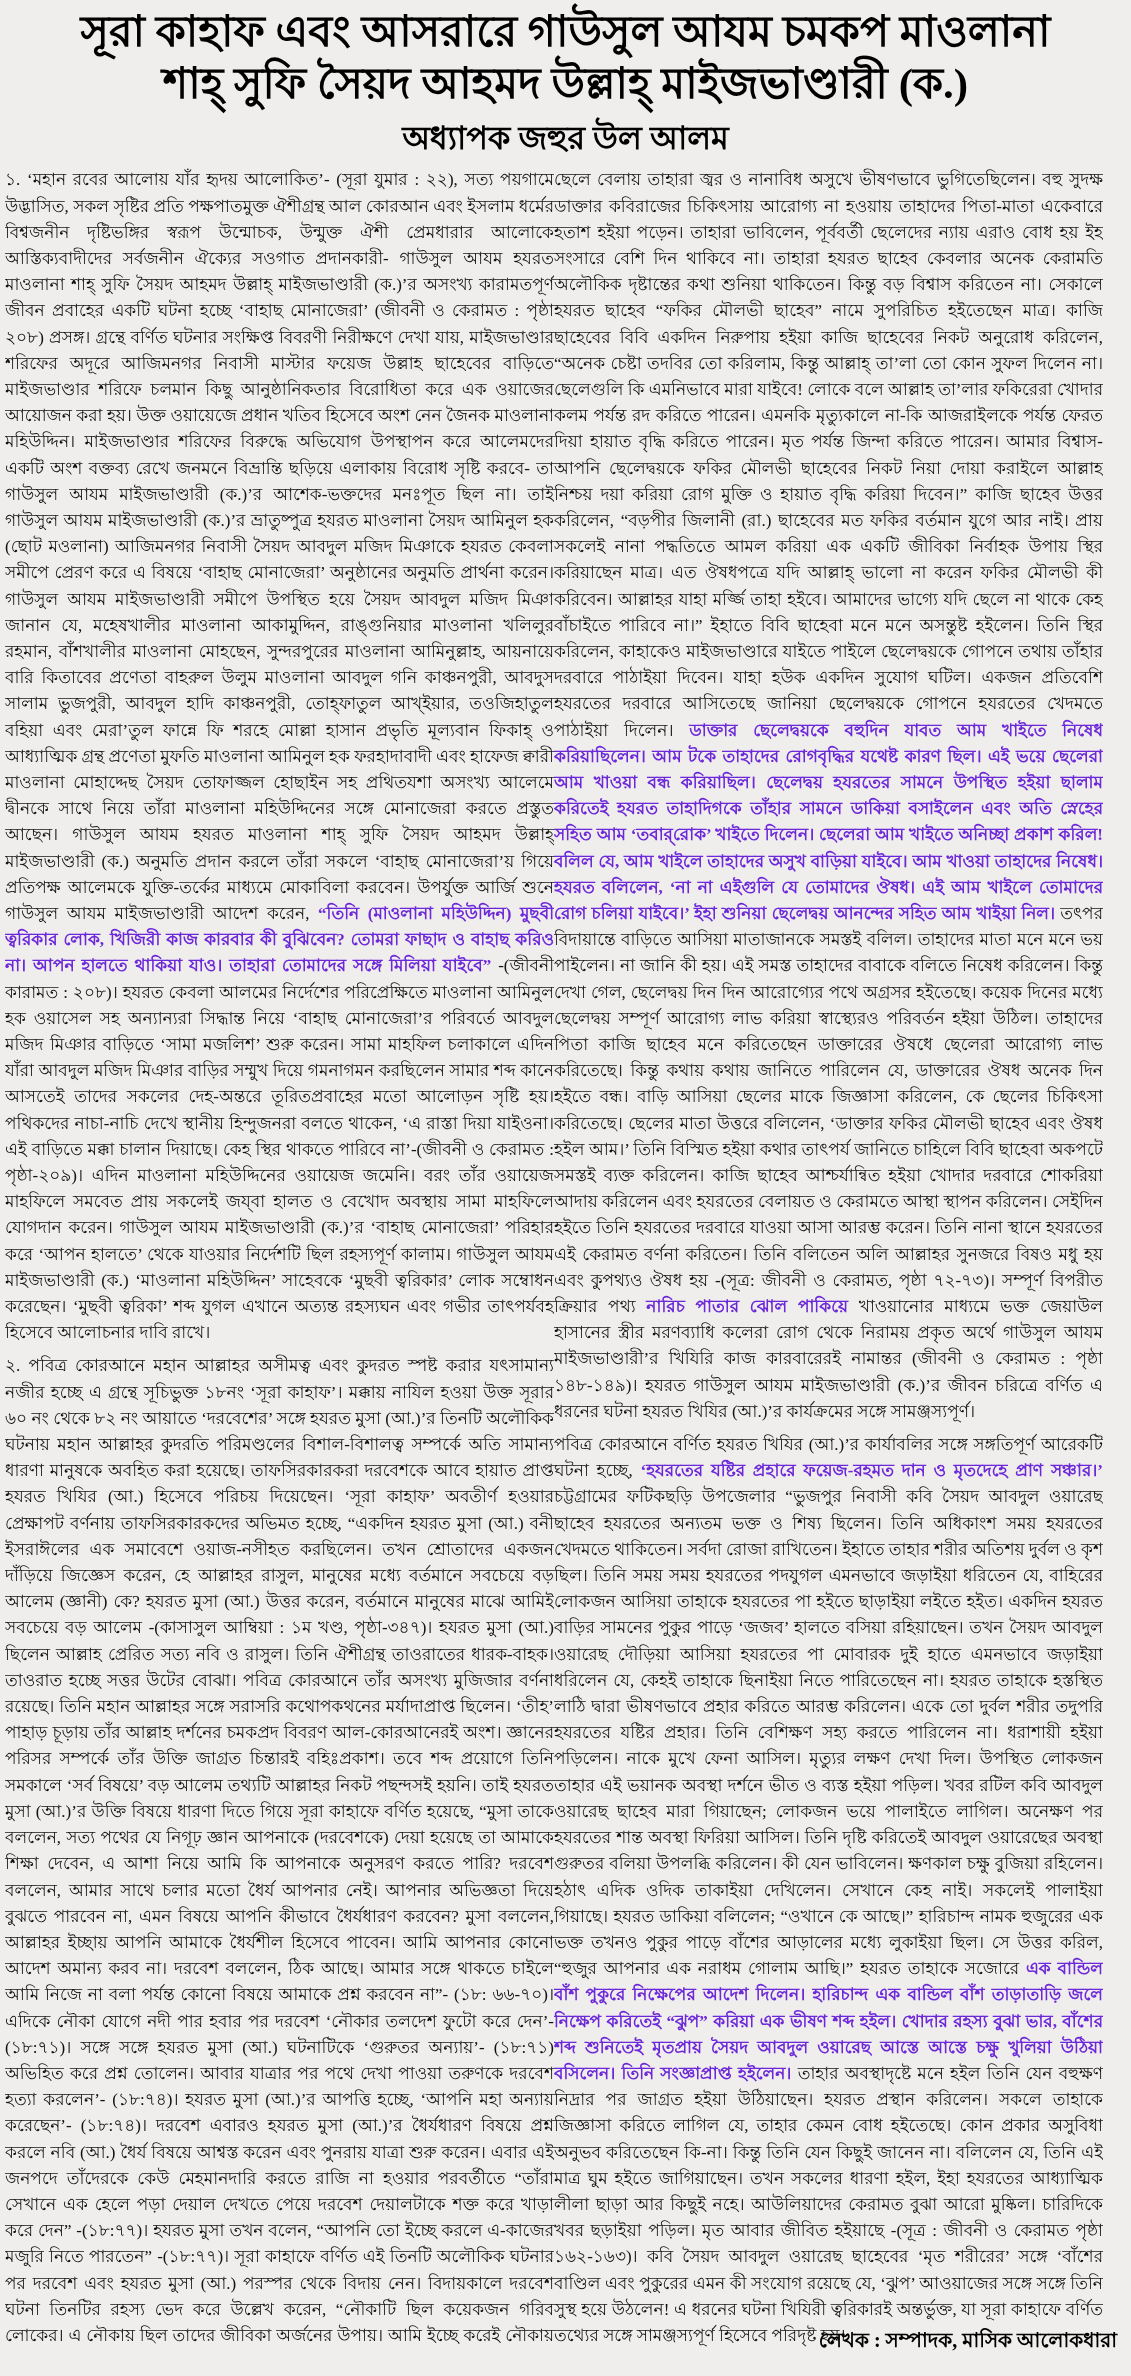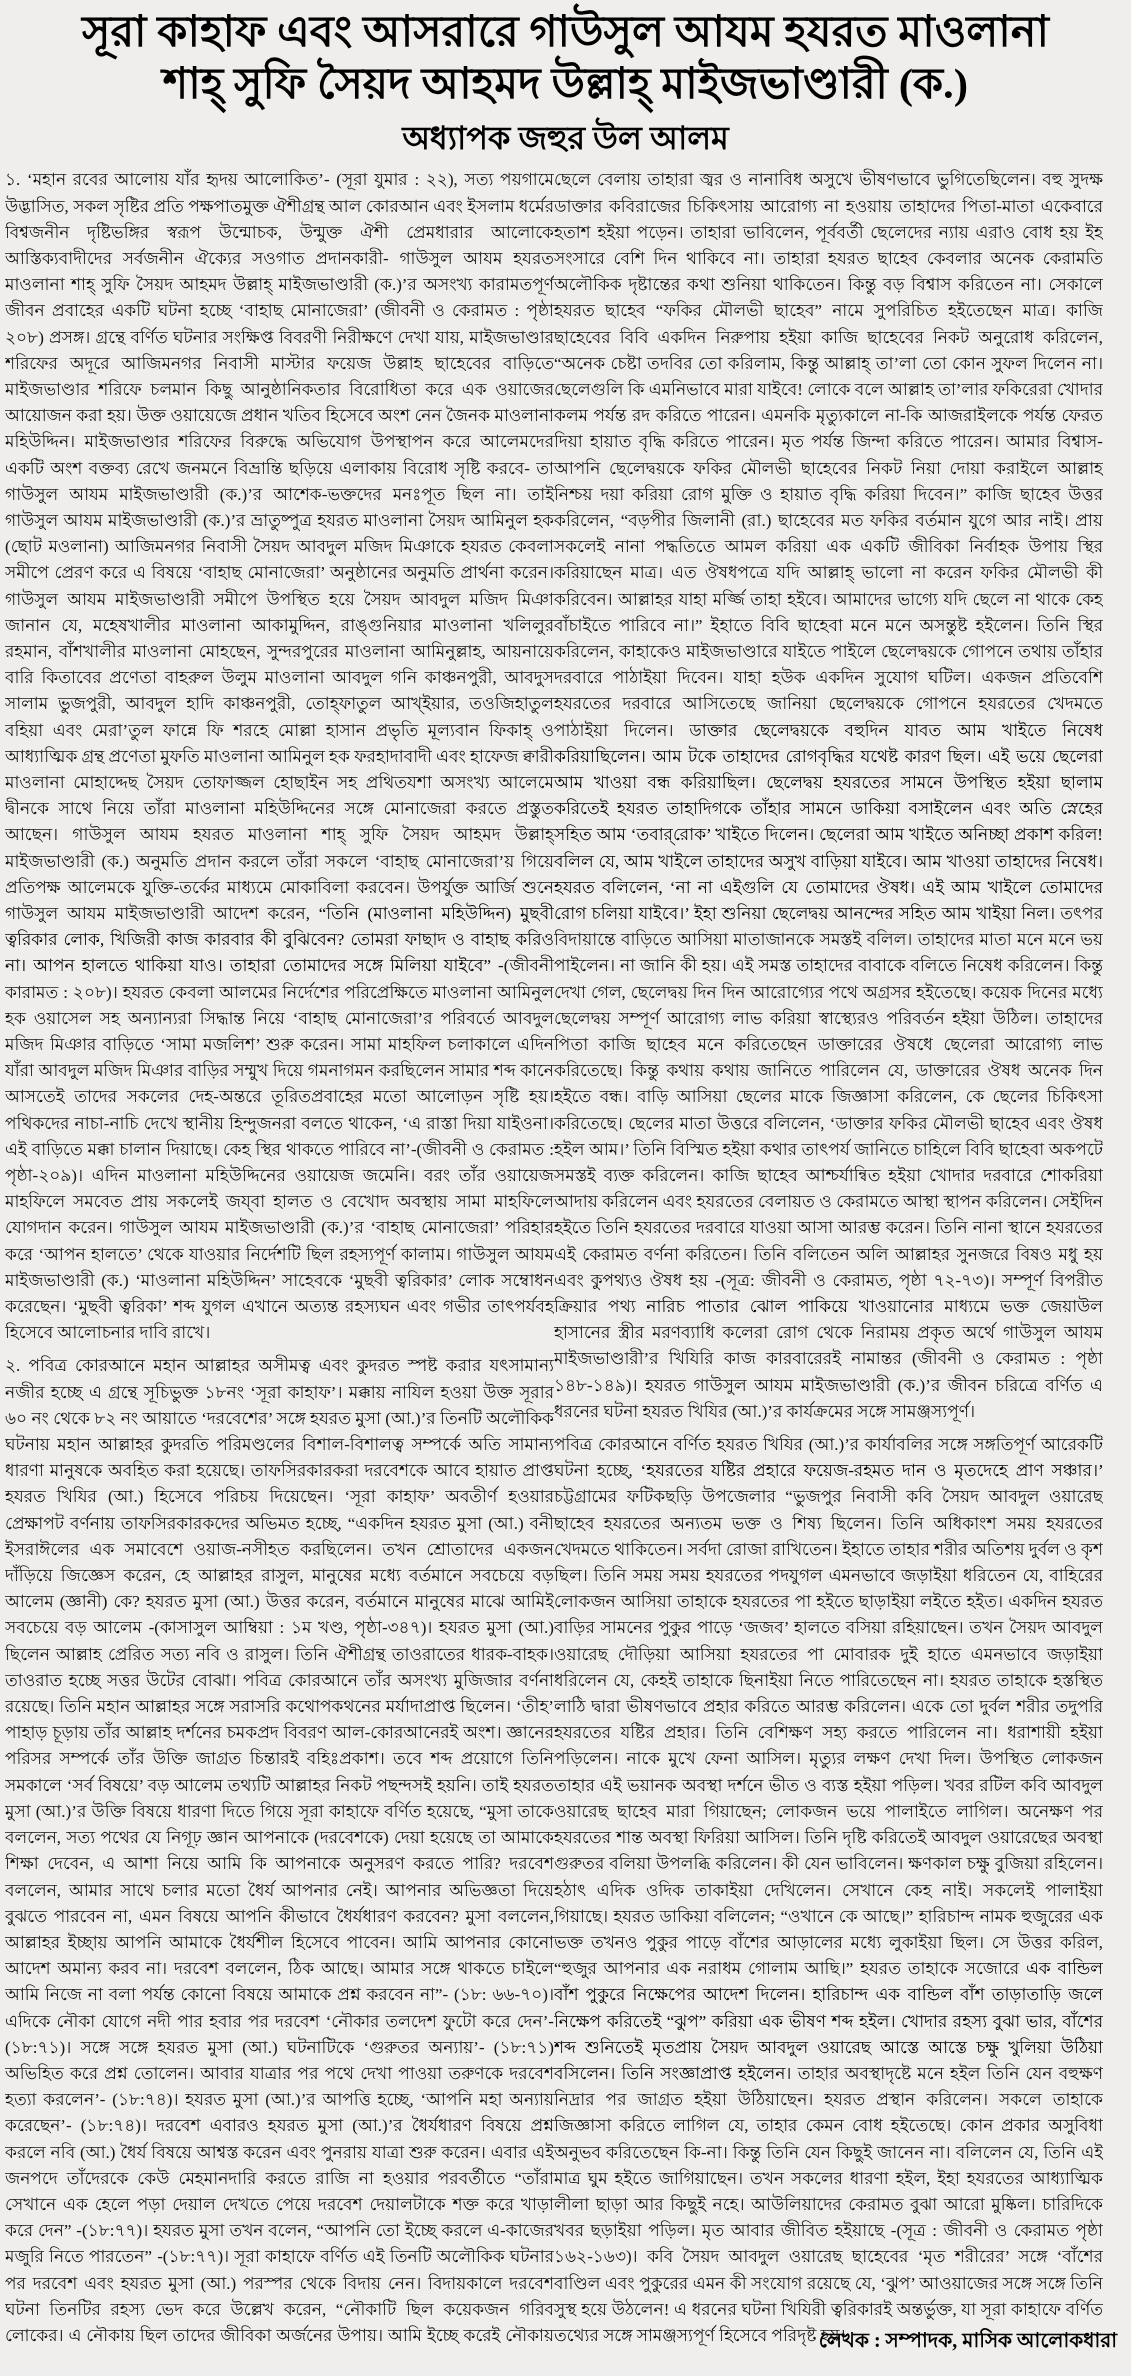--- a/index.html
+++ b/index.html
@@ -24,33 +24,33 @@
     padding:0 5px;box-sizing:border-box;
     height:2180px;overflow:hidden;
   }
   .col{width:549px;overflow:hidden;}
   .col p{
     margin:0 0 7px 0;
     font-size:17px;line-height:26.2px;
     text-align:justify;text-justify:inter-word;
     color:#121212;
   }
-  .col p b{font-weight:normal;color:#000000;}
+  .col p b{font-weight:bold;color:#6d28d9;}
   .footer-credit{
     position:absolute;right:14px;top:2325px;
     font-weight:bold;font-size:20px;color:#000;
     text-align:right;
   }
 </style>
 </head>
 <body>
 
 <div class="page">
   <h1 class="headline">
-    <span>সূরা কাহাফ এবং আসরারে গাউসুল আযম হযরত মাওলানা</span><br>
+    <span>সূরা কাহাফ এবং আসরারে গাউসুল আযম চমকপ মাওলানা</span><br>
     <span>শাহ্ সুফি সৈয়দ আহমদ উল্লাহ্ মাইজভাণ্ডারী (ক.)</span>
   </h1>
   <div class="byline">অধ্যাপক জহুর উল আলম</div>
 
   <div class="cols">
     <div class="col" id="col-left">
         <p><span>১. ‘মহান রবের আলোয় যাঁর হৃদয় আলোকিত’- (সূরা যুমার : ২২), সত্য পয়গামে উদ্ভাসিত, সকল সৃষ্টির প্রতি পক্ষপাতমুক্ত ঐশীগ্রন্থ আল কোরআন এবং ইসলাম ধর্মের বিশ্বজনীন দৃষ্টিভঙ্গির স্বরূপ উন্মোচক, উন্মুক্ত ঐশী প্রেমধারার আলোকে আস্তিক্যবাদীদের সর্বজনীন ঐক্যের সওগাত প্রদানকারী- গাউসুল আযম হযরত মাওলানা শাহ্ সুফি সৈয়দ আহমদ উল্লাহ্ মাইজভাণ্ডারী (ক.)’র অসংখ্য কারামতপূর্ণ জীবন প্রবাহের একটি ঘটনা হচ্ছে ‘বাহাছ মোনাজেরা’ (জীবনী ও কেরামত : পৃষ্ঠা ২০৮) প্রসঙ্গ। গ্রন্থে বর্ণিত ঘটনার সংক্ষিপ্ত বিবরণী নিরীক্ষণে দেখা যায়, মাইজভাণ্ডার শরিফের অদূরে আজিমনগর নিবাসী মাস্টার ফয়েজ উল্লাহ ছাহেবের বাড়িতে মাইজভাণ্ডার শরিফে চলমান কিছু আনুষ্ঠানিকতার বিরোধিতা করে এক ওয়াজের আয়োজন করা হয়। উক্ত ওয়ায়েজে প্রধান খতিব হিসেবে অংশ নেন জৈনক মাওলানা মহিউদ্দিন। মাইজভাণ্ডার শরিফের বিরুদ্ধে অভিযোগ উপস্থাপন করে আলেমদের একটি অংশ বক্তব্য রেখে জনমনে বিভ্রান্তি ছড়িয়ে এলাকায় বিরোধ সৃষ্টি করবে- তা গাউসুল আযম মাইজভাণ্ডারী (ক.)’র আশেক-ভক্তদের মনঃপূত ছিল না। তাই গাউসুল আযম মাইজভাণ্ডারী (ক.)’র ভ্রাতুষ্পুত্র হযরত মাওলানা সৈয়দ আমিনুল হক (ছোট মওলানা) আজিমনগর নিবাসী সৈয়দ আবদুল মজিদ মিঞাকে হযরত কেবলা সমীপে প্রেরণ করে এ বিষয়ে ‘বাহাছ মোনাজেরা’ অনুষ্ঠানের অনুমতি প্রার্থনা করেন। গাউসুল আযম মাইজভাণ্ডারী সমীপে উপস্থিত হয়ে সৈয়দ আবদুল মজিদ মিঞা জানান যে, মহেষখালীর মাওলানা আকামুদ্দিন, রাঙ্গুনিয়ার মাওলানা খলিলুর রহমান, বাঁশখালীর মাওলানা মোহছেন, সুন্দরপুরের মাওলানা আমিনুল্লাহ, আয়নায়ে বারি কিতাবের প্রণেতা বাহরুল উলুম মাওলানা আবদুল গনি কাঞ্চনপুরী, আবদুস সালাম ভুজপুরী, আবদুল হাদি কাঞ্চনপুরী, তোহ্‌ফাতুল আখ্‌ইয়ার, তওজিহাতুল বহিয়া এবং মেরা’তুল ফান্নে ফি শরহে মোল্লা হাসান প্রভৃতি মূল্যবান ফিকাহ্ ও আধ্যাত্মিক গ্রন্থ প্রণেতা মুফতি মাওলানা আমিনুল হক ফরহাদাবাদী এবং হাফেজ ক্বারী মাওলানা মোহাদ্দেছ সৈয়দ তোফাজ্জল হোছাইন সহ প্রথিতযশা অসংখ্য আলেমে দ্বীনকে সাথে নিয়ে তাঁরা মাওলানা মহিউদ্দিনের সঙ্গে মোনাজেরা করতে প্রস্তুত আছেন। গাউসুল আযম হযরত মাওলানা শাহ্ সুফি সৈয়দ আহমদ উল্লাহ্ মাইজভাণ্ডারী (ক.) অনুমতি প্রদান করলে তাঁরা সকলে ‘বাহাছ মোনাজেরা’য় গিয়ে প্রতিপক্ষ আলেমকে যুক্তি-তর্কের মাধ্যমে মোকাবিলা করবেন। উপর্যুক্ত আর্জি শুনে গাউসুল আযম মাইজভাণ্ডারী আদেশ করেন, </span><b>“তিনি (মাওলানা মহিউদ্দিন) মুছবী ত্বরিকার লোক, খিজিরী কাজ কারবার কী বুঝিবেন? তোমরা ফাছাদ ও বাহাছ করিও না। আপন হালতে থাকিয়া যাও। তাহারা তোমাদের সঙ্গে মিলিয়া যাইবে”</b><span> -(জীবনী কারামত : ২০৮)। হযরত কেবলা আলমের নির্দেশের পরিপ্রেক্ষিতে মাওলানা আমিনুল হক ওয়াসেল সহ অন্যান্যরা সিদ্ধান্ত নিয়ে ‘বাহাছ মোনাজেরা’র পরিবর্তে আবদুল মজিদ মিঞার বাড়িতে ‘সামা মজলিশ’ শুরু করেন। সামা মাহফিল চলাকালে এদিন যাঁরা আবদুল মজিদ মিঞার বাড়ির সম্মুখ দিয়ে গমনাগমন করছিলেন সামার শব্দ কানে আসতেই তাদের সকলের দেহ-অন্তরে তূরিতপ্রবাহের মতো আলোড়ন সৃষ্টি হয়। পথিকদের নাচা-নাচি দেখে স্থানীয় হিন্দুজনরা বলতে থাকেন, ‘এ রাস্তা দিয়া যাইওনা। এই বাড়িতে মক্কা চালান দিয়াছে। কেহ স্থির থাকতে পারিবে না’-(জীবনী ও কেরামত : পৃষ্ঠা-২০৯)। এদিন মাওলানা মহিউদ্দিনের ওয়ায়েজ জমেনি। বরং তাঁর ওয়ায়েজ মাহফিলে সমবেত প্রায় সকলেই জয্‌বা হালত ও বেখোদ অবস্থায় সামা মাহফিলে যোগদান করেন। গাউসুল আযম মাইজভাণ্ডারী (ক.)’র ‘বাহাছ মোনাজেরা’ পরিহার করে ‘আপন হালতে’ থেকে যাওয়ার নির্দেশটি ছিল রহস্যপূর্ণ কালাম। গাউসুল আযম মাইজভাণ্ডারী (ক.) ‘মাওলানা মহিউদ্দিন’ সাহেবকে ‘মুছবী ত্বরিকার’ লোক সম্বোধন করেছেন। ‘মুছবী ত্বরিকা’ শব্দ যুগল এখানে অত্যন্ত রহস্যঘন এবং গভীর তাৎপর্যবহ হিসেবে আলোচনার দাবি রাখে।</span></p>
         <p><span>২. পবিত্র কোরআনে মহান আল্লাহর অসীমত্ব এবং কুদরত স্পষ্ট করার যৎসামান্য নজীর হচ্ছে এ গ্রন্থে সূচিভুক্ত ১৮নং ‘সূরা কাহাফ’। মক্কায় নাযিল হওয়া উক্ত সূরার ৬০ নং থেকে ৮২ নং আয়াতে ‘দরবেশের’ সঙ্গে হযরত মুসা (আ.)’র তিনটি অলৌকিক ঘটনায় মহান আল্লাহর কুদরতি পরিমণ্ডলের বিশাল-বিশালত্ব সম্পর্কে অতি সামান্য ধারণা মানুষকে অবহিত করা হয়েছে। তাফসিরকারকরা দরবেশকে আবে হায়াত প্রাপ্ত হযরত খিযির (আ.) হিসেবে পরিচয় দিয়েছেন। ‘সূরা কাহাফ’ অবতীর্ণ হওয়ার প্রেক্ষাপট বর্ণনায় তাফসিরকারকদের অভিমত হচ্ছে, “একদিন হযরত মুসা (আ.) বনী ইসরাঈলের এক সমাবেশে ওয়াজ-নসীহত করছিলেন। তখন শ্রোতাদের একজন দাঁড়িয়ে জিজ্ঞেস করেন, হে আল্লাহর রাসুল, মানুষের মধ্যে বর্তমানে সবচেয়ে বড় আলেম (জ্ঞানী) কে? হযরত মুসা (আ.) উত্তর করেন, বর্তমানে মানুষের মাঝে আমিই সবচেয়ে বড় আলেম -(কাসাসুল আম্বিয়া : ১ম খণ্ড, পৃষ্ঠা-৩৪৭)। হযরত মুসা (আ.) ছিলেন আল্লাহ প্রেরিত সত্য নবি ও রাসুল। তিনি ঐশীগ্রন্থ তাওরাতের ধারক-বাহক। তাওরাত হচ্ছে সত্তর উটের বোঝা। পবিত্র কোরআনে তাঁর অসংখ্য মুজিজার বর্ণনা রয়েছে। তিনি মহান আল্লাহর সঙ্গে সরাসরি কথোপকথনের মর্যাদাপ্রাপ্ত ছিলেন। ‘তীহ’ পাহাড় চূড়ায় তাঁর আল্লাহ দর্শনের চমকপ্রদ বিবরণ আল-কোরআনেরই অংশ। জ্ঞানের পরিসর সম্পর্কে তাঁর উক্তি জাগ্রত চিন্তারই বহিঃপ্রকাশ। তবে শব্দ প্রয়োগে তিনি সমকালে ‘সর্ব বিষয়ে’ বড় আলেম তথ্যটি আল্লাহর নিকট পছন্দসই হয়নি। তাই হযরত মুসা (আ.)’র উক্তি বিষয়ে ধারণা দিতে গিয়ে সূরা কাহাফে বর্ণিত হয়েছে, “মুসা তাকে বললেন, সত্য পথের যে নিগূঢ় জ্ঞান আপনাকে (দরবেশকে) দেয়া হয়েছে তা আমাকে শিক্ষা দেবেন, এ আশা নিয়ে আমি কি আপনাকে অনুসরণ করতে পারি? দরবেশ বললেন, আমার সাথে চলার মতো ধৈর্য আপনার নেই। আপনার অভিজ্ঞতা দিয়ে বুঝতে পারবেন না, এমন বিষয়ে আপনি কীভাবে ধৈর্যধারণ করবেন? মুসা বললেন, আল্লাহর ইচ্ছায় আপনি আমাকে ধৈর্যশীল হিসেবে পাবেন। আমি আপনার কোনো আদেশ অমান্য করব না। দরবেশ বললেন, ঠিক আছে। আমার সঙ্গে থাকতে চাইলে আমি নিজে না বলা পর্যন্ত কোনো বিষয়ে আমাকে প্রশ্ন করবেন না”- (১৮: ৬৬-৭০)। এদিকে নৌকা যোগে নদী পার হবার পর দরবেশ ‘নৌকার তলদেশ ফুটো করে দেন’- (১৮:৭১)। সঙ্গে সঙ্গে হযরত মুসা (আ.) ঘটনাটিকে ‘গুরুতর অন্যায়’- (১৮:৭১) অভিহিত করে প্রশ্ন তোলেন। আবার যাত্রার পর পথে দেখা পাওয়া তরুণকে দরবেশ হত্যা করলেন’- (১৮:৭৪)। হযরত মুসা (আ.)’র আপত্তি হচ্ছে, ‘আপনি মহা অন্যায় করেছেন’- (১৮:৭৪)। দরবেশ এবারও হযরত মুসা (আ.)’র ধৈর্যধারণ বিষয়ে প্রশ্ন করলে নবি (আ.) ধৈর্য বিষয়ে আশ্বস্ত করেন এবং পুনরায় যাত্রা শুরু করেন। এবার এই জনপদে তাঁদেরকে কেউ মেহমানদারি করতে রাজি না হওয়ার পরবর্তীতে “তাঁরা সেখানে এক হেলে পড়া দেয়াল দেখতে পেয়ে দরবেশ দেয়ালটাকে শক্ত করে খাড়া করে দেন” -(১৮:৭৭)। হযরত মুসা তখন বলেন, “আপনি তো ইচ্ছে করলে এ-কাজের মজুরি নিতে পারতেন” -(১৮:৭৭)। সূরা কাহাফে বর্ণিত এই তিনটি অলৌকিক ঘটনার পর দরবেশ এবং হযরত মুসা (আ.) পরস্পর থেকে বিদায় নেন। বিদায়কালে দরবেশ ঘটনা তিনটির রহস্য ভেদ করে উল্লেখ করেন, “নৌকাটি ছিল কয়েকজন গরিব লোকের। এ নৌকায় ছিল তাদের জীবিকা অর্জনের উপায়। আমি ইচ্ছে করেই নৌকায় ফুটো করে দিলাম। কারণ আমি জানতাম রাজার বাহিনী পেছনে আসছে, যারা সব ভালো নৌকা জোর করে জব্দ করে নিয়ে যাচ্ছে -(১৮:৭৮)। আর তরুণটির মা-বাবা ছিল সত্যিকার বিশ্বাসী। অথচ আমার আশঙ্কা ছিল যে, এ তরুণটির অবাধ্যতা, পাপ ও সত্য অস্বীকার তার মা-বাবার গভীর দুঃখের কারণ হবে। তাই আমি চাইলাম যে, ওর পরিবর্তে তাদের প্রতিপালক তাদের মা-বাবার অনুরাগী এক চরিত্রবান সন্তান দান করুন -(১৮ : ৮০-৮১)। তৃতীয় ঘটনার বর্ণনায় উল্লেখ করা হয়, “হেলে পড়া দেয়ালটির মালিক ছিল ঐ জনপদেরই দুই এতিম কিশোর। দেয়ালের নিচে ছিল গুপ্তধন। ওদের বাবা ছিল একজন সৎকর্মশীল মানুষ। সে জন্যে আপনার রব দয়াপরবশ হয়ে ইচ্ছা করলেন যে, ওরা যেন সাবালক হওয়ার পর গুপ্তধন উদ্ধার করতে পারে। আপনি যে বিষয়ে ধৈর্য ধরতে পারেননি, এই হচ্ছে তার তাৎপর্য। আমি নিজ থেকে কিছুই করিনি- সবই করেছি আল্লাহর ইচ্ছায়”- (১৮:৮২)। সূরা কাহাফে বর্ণিত ‘মাজমাউল বাহরাইন’ তথা দু’সমুদ্রের মিলন স্থলে আল্লাহপাক তাঁর কুদরতি জ্ঞানের অতি সামান্য অংশই স্পষ্ট করেছেন, যা দরবেশ কর্তৃক ব্যাখ্যা না করা পর্যন্ত হযরত মুসা (আ.) ধারণায় আনেননি। ভালো নৌকা ছিদ্র করে দেওয়া, তরুণ হত্যা এবং পতনোন্মুখ প্রাচীর সংস্কার-তিনটি রহস্যপূর্ণ কাজ মহান আল্লাহ্‌র ভিন্নমাত্রিক অসীম এল্‌মের একটি সাধারণ নমুনা। হযরত মুসা (আ.) এবং দরবেশ হযরত খিযির (আ.) নৌকা যোগে সমুদ্র যাত্রার প্রাক্কালে তাঁদের সম্মুখে একটি পাখি এসে নদী হতে চঞ্চুতে করে এক কাতরা পানি নিয়ে উড়ে যায়। এ সময়ই হযরত মুসা (আ.) হযরত খিযির (আ.)’র কাছে তাঁর সঙ্গে অবস্থানের অনুমতি প্রদানের কথা আলোচনা করছিলেন। হযরত খিযির (আ.) তাঁকে পাখিটির প্রতি ইঙ্গিত করে বলেন, আপনি তো মনে করে নিয়েছেন যে, আমি সর্বাপেক্ষা বেশি এল্‌মের অধিকারী। অথচ বনি আদমের এল্‌মের শুরু ও শেষ এবং প্রকাশ্য-অপ্রকাশ্য সবটাই আল্লাহর অনন্ত এল্‌মের তুলনায় পাখিটির চঞ্চুতে ধারণকৃত সাগরের অথৈ জলরাশির একফোঁটা ব্যতীত বেশি কিছু নয়; বরং তার চাইতেও কম। আল্লাহর এল্‌মের তুলনায় আমার আপনার এলমের আর কী মর্যাদা আছে। কথা হচ্ছে-আল্লাহ আপনাকে প্রশিক্ষণ দান করেছেন। কোন বিষয় আপনার জানা আছে আমার নাই, আবার কোন বিষয়ে আমি অবগত রয়েছি সে বিষয়ে হয়তো আপনি অবগত নন”-(কাসাসুল আম্বিয়া ১ম খণ্ড, পৃষ্ঠা ৩৫০, মূল উর্দু: মাওলানা আবু তাহের সুরাটী, অনুবাদ: মাওলানা আবু নায়ীম, সোলেমানীয়া বুক হাউস-ঢাকা ১১০০)। মানুষের জ্ঞানগত সীমাবদ্ধতা সম্পর্কে আল কোরআন ঘোষণা করেছে, “দৃশ্যমান বা অদৃশ্য, অতীত বা ভবিষ্যত-সৃষ্টির সবকিছুই তিনি (আল্লাহ) জানেন। তিনি যতটুকু জানাবেন, এর বাইরে তাঁর জ্ঞানের সীমানা সম্পর্কে ধারণা করা কারো পক্ষেই সম্ভব নয়” -(সূরা বাকারা: ২৫৫)।</span></p>
       </div>
     <div class="col" id="col-right">

